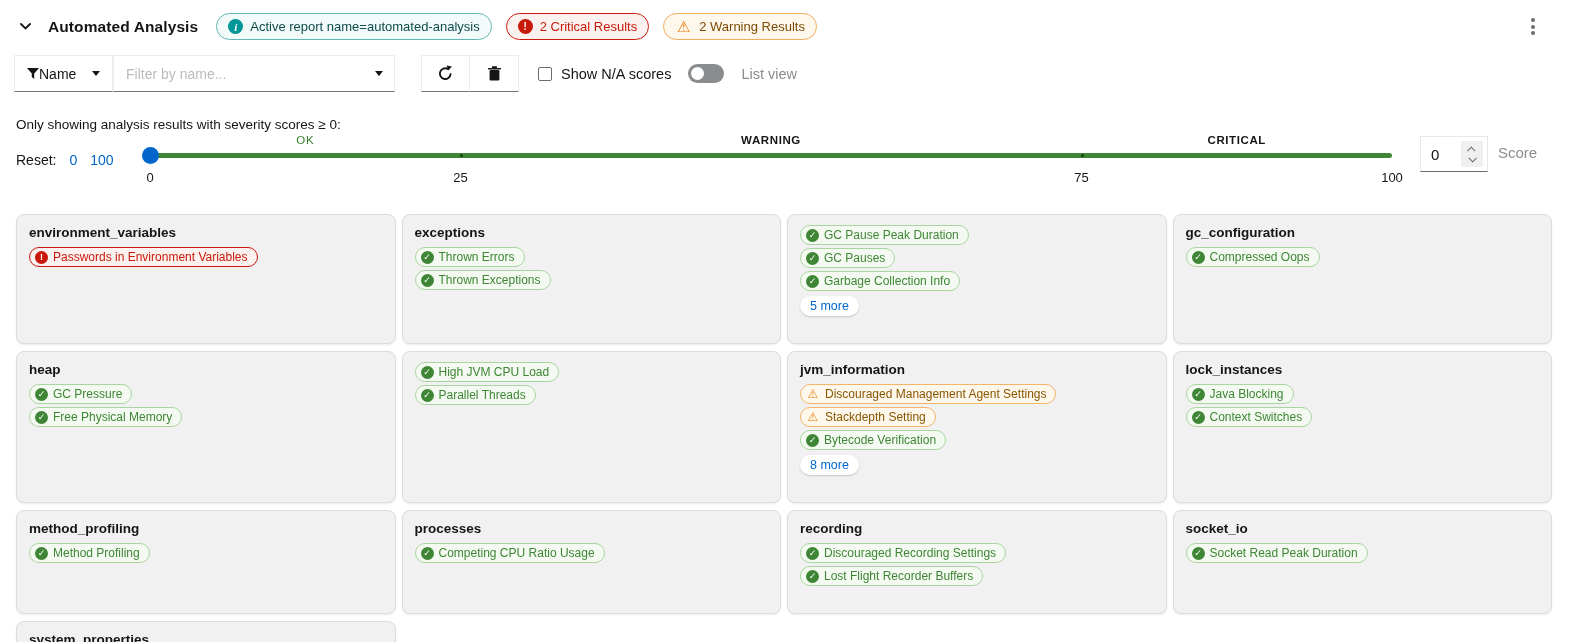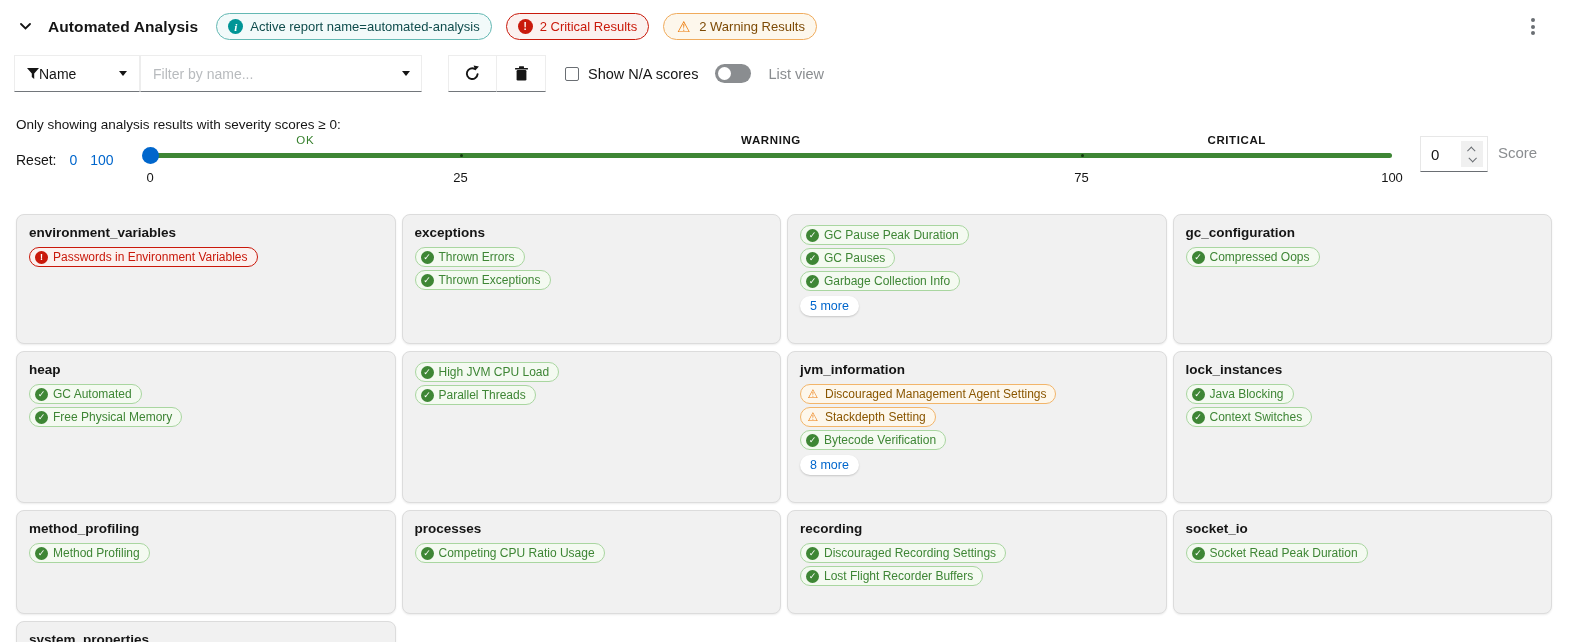--- a/index.html
+++ b/index.html
@@ -23,21 +23,21 @@
             display:flex; align-items:center; justify-content:center; flex:0 0 auto; }
   .b-icon.teal { background:#009596; font-style:italic; font-family:"Liberation Serif",serif; font-size:11px; }
   .b-icon.red  { background:#c9190b; }
   .b-icon.tri  { background:none; color:#ec7a08; border-radius:0; font-size:15px; width:17px; height:17px; font-weight:normal; }
   .kebab { margin-left:auto; display:flex; flex-direction:column; gap:2.5px; padding:5px; cursor:pointer; }
   .kebab i { width:4px; height:4px; border-radius:50%; background:#6a6e73; }
 
   
   .toolbar { display:flex; align-items:center; padding-left:14px; margin-top:6px; }
   .ctrl { background:#fff; border:1px solid #ededed; border-bottom:1px solid #72767b; height:37px; }
-  .filter-select { display:flex; align-items:center; padding:0 12px; width:126px; cursor:pointer; font-size:14px; }
+  .filter-select { display:flex; align-items:center; padding:0 12px; width:99px; cursor:pointer; font-size:14px; }
   .typeahead { position:relative; width:282px; }
   .typeahead input { width:100%; height:37px; border:1px solid #ededed; border-bottom:1px solid #72767b;
                      padding:0 16px 0 12px; font-size:14px; font-family:inherit; color:#151515; outline:none; }
   .typeahead input::placeholder { color:#b8bbbe; }
   .typeahead .caret { position:absolute; right:12px; top:16px; }
   .caret { width:0; height:0; border-left:4.5px solid transparent; border-right:4.5px solid transparent;
            border-top:5.5px solid #151515; display:inline-block; }
   .icon-btn { width:49px; display:flex; align-items:center; justify-content:center; cursor:pointer; }
   .icon-btn + .icon-btn { border-left:none; }
   .gap26 { width:26px; } .gap19 { width:19px; } .gap17 { width:17px; }
@@ -247,21 +247,21 @@
           <span class="picon ok-i">✓</span>
           <span class="plabel">Compressed Oops</span>
         </span>
       </div>
     </div>
     <div class="card">
       <div class="card-title">heap</div>
       <div class="pills">
         <span class="pill ok">
           <span class="picon ok-i">✓</span>
-          <span class="plabel">GC Automated</span>
+          <span class="plabel">GC Pressure</span>
         </span>
         <span class="pill ok">
           <span class="picon ok-i">✓</span>
           <span class="plabel">Free Physical Memory</span>
         </span>
       </div>
     </div>
     <div class="card">
       <div class="pills">
         <span class="pill ok">

